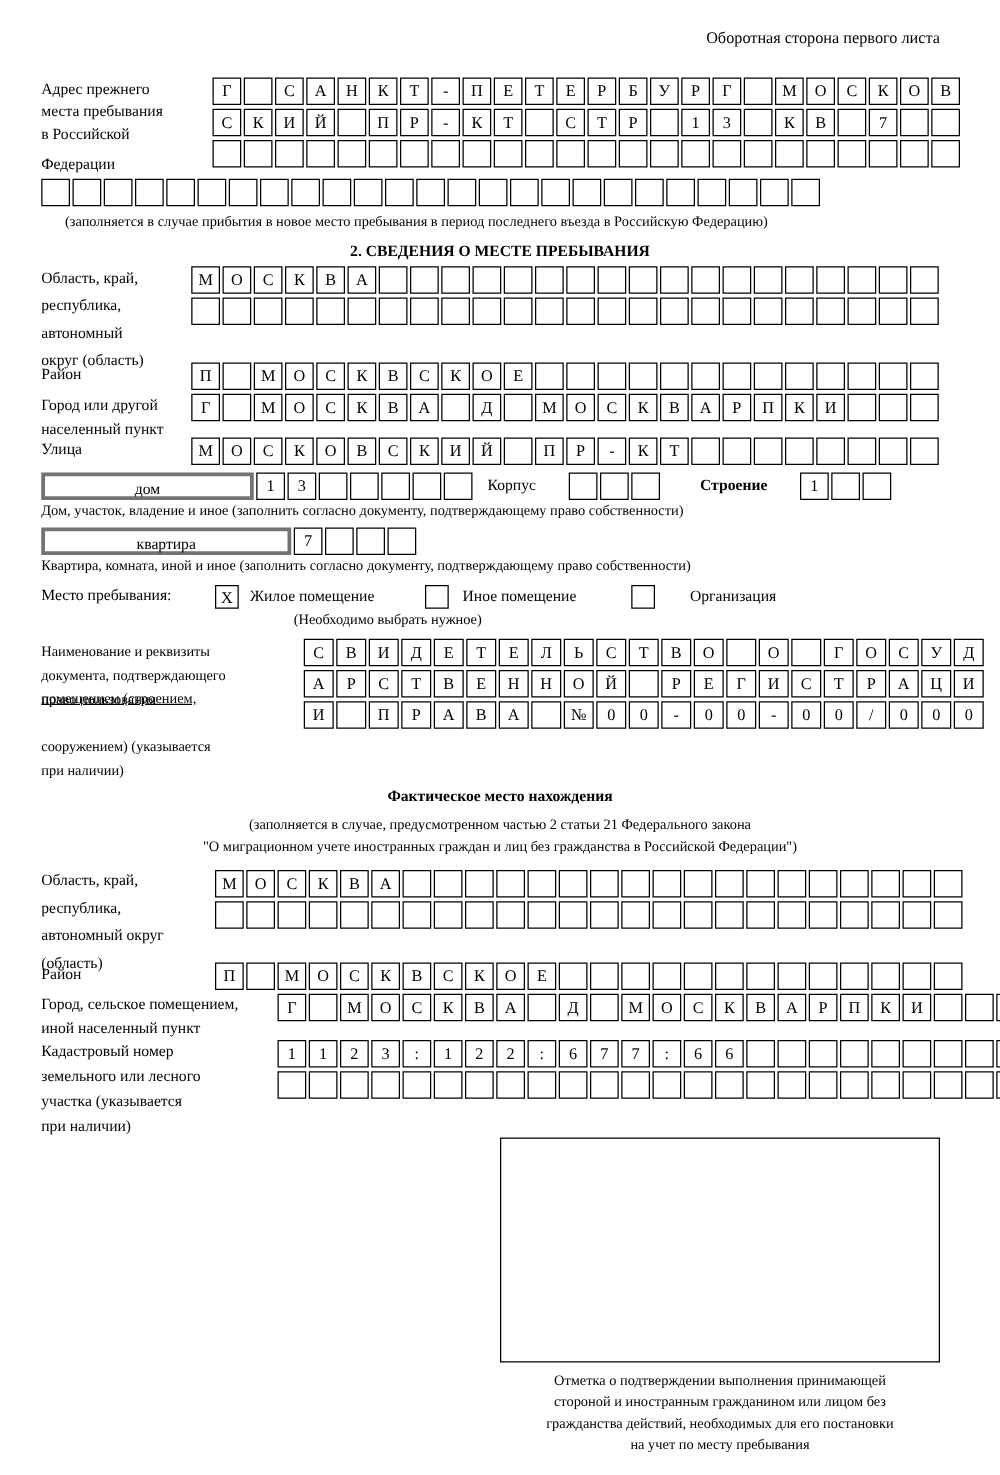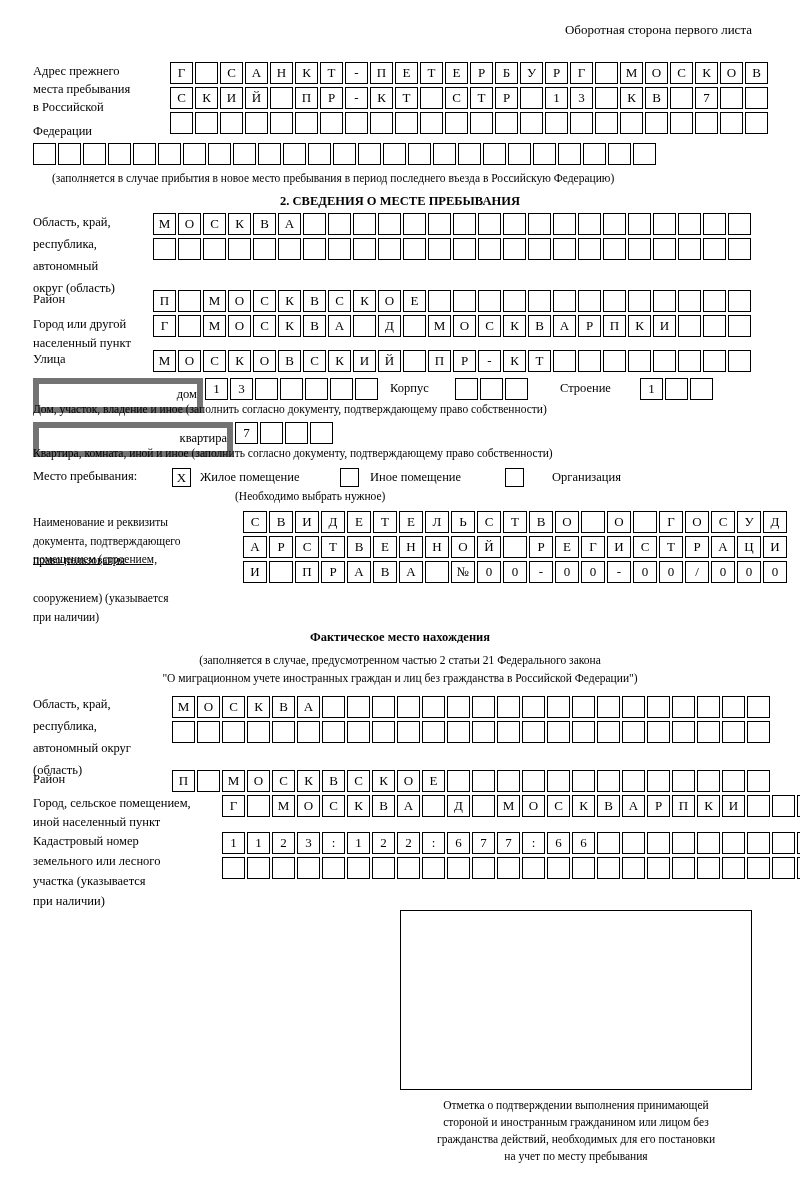--- a/index.html
+++ b/index.html
@@ -30,22 +30,22 @@
     line-height:20px;
     font-size:13px;
     font-family:"Liberation Serif", serif;
     background:#fff;
   }
   .cell:last-child { margin-right:0; }
   .cell.empty { }
 
   
   .wbox {
-    position:absolute; height:35px; border:6px solid #737373;
-    box-sizing:border-box; text-align:right; line-height:20px;
+    position:absolute; height:22px; border:3px solid #737373;
+    box-sizing:border-box; text-align:center; line-height:20px;
     font-size:12.5px;
   }
 
   .note { position:absolute; font-size:11.5px; }
   .sect-title { position:absolute; font-weight:bold; font-size:12.5px; }
 
   .chkbox {
     position:absolute; width:19px; height:19px; border:1px solid #000;
     box-sizing:border-box; text-align:center; line-height:17px; font-size:13px;
   }
@@ -331,21 +331,21 @@
       <div class="cell empty"></div>
       <div class="cell empty"></div>
       <div class="cell empty"></div>
     </div>
   <div class="lbl" style="left:390px; top:381px;">Корпус</div>
   <div class="row" id="s2-korpus" style="left:455px; top:378px;">
       <div class="cell empty"></div>
       <div class="cell empty"></div>
       <div class="cell empty"></div>
     </div>
-  <div class="lbl" style="left:560px; top:381px;">Строение</div>
+  <div class="lbl" style="left:560px; top:381px;font-weight:bold;">Строение</div>
   <div class="row" id="s2-stroenie" style="left:640px; top:378px;">
       <div class="cell">1</div>
       <div class="cell empty"></div>
       <div class="cell empty"></div>
     </div>
 
   <div class="note" style="left:33px; top:403px;">Дом, участок, владение и иное (заполнить согласно документу, подтверждающему право собственности)</div>
 
   <div class="wbox" style="left:33px; top:422px; width:200px;">квартира</div>
   <div class="row" id="s2-flat" style="left:235px; top:422px;">

